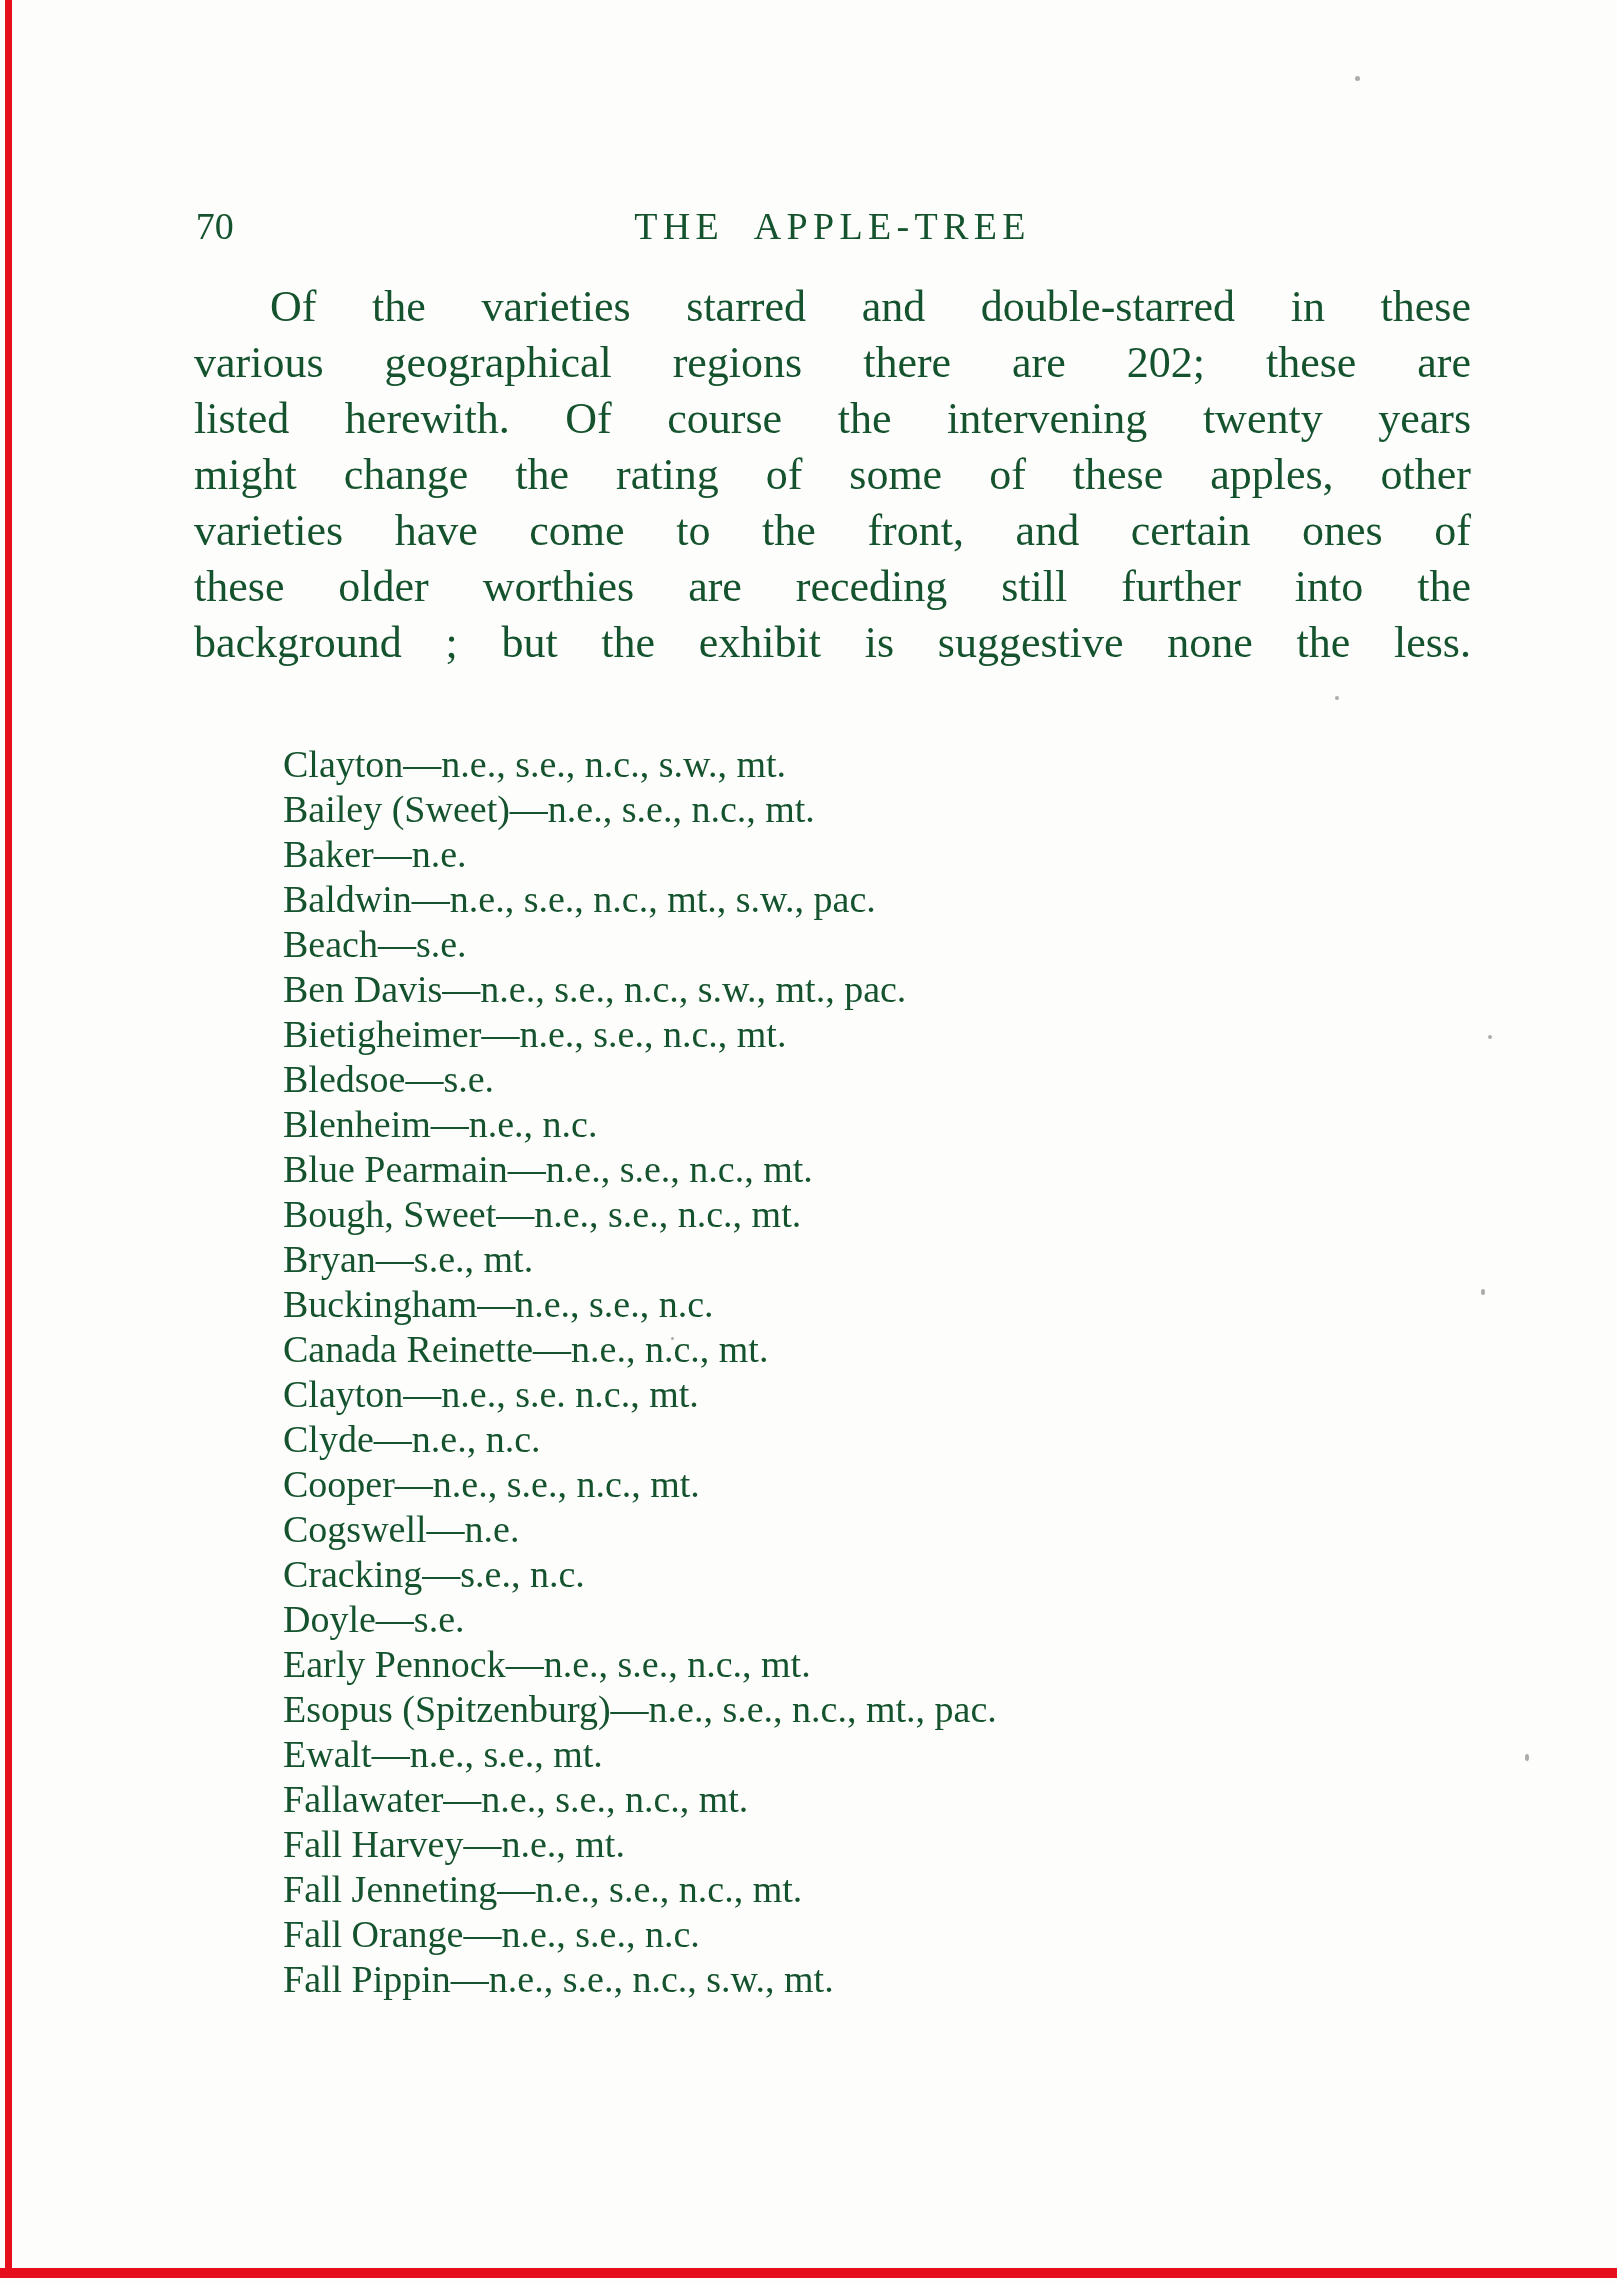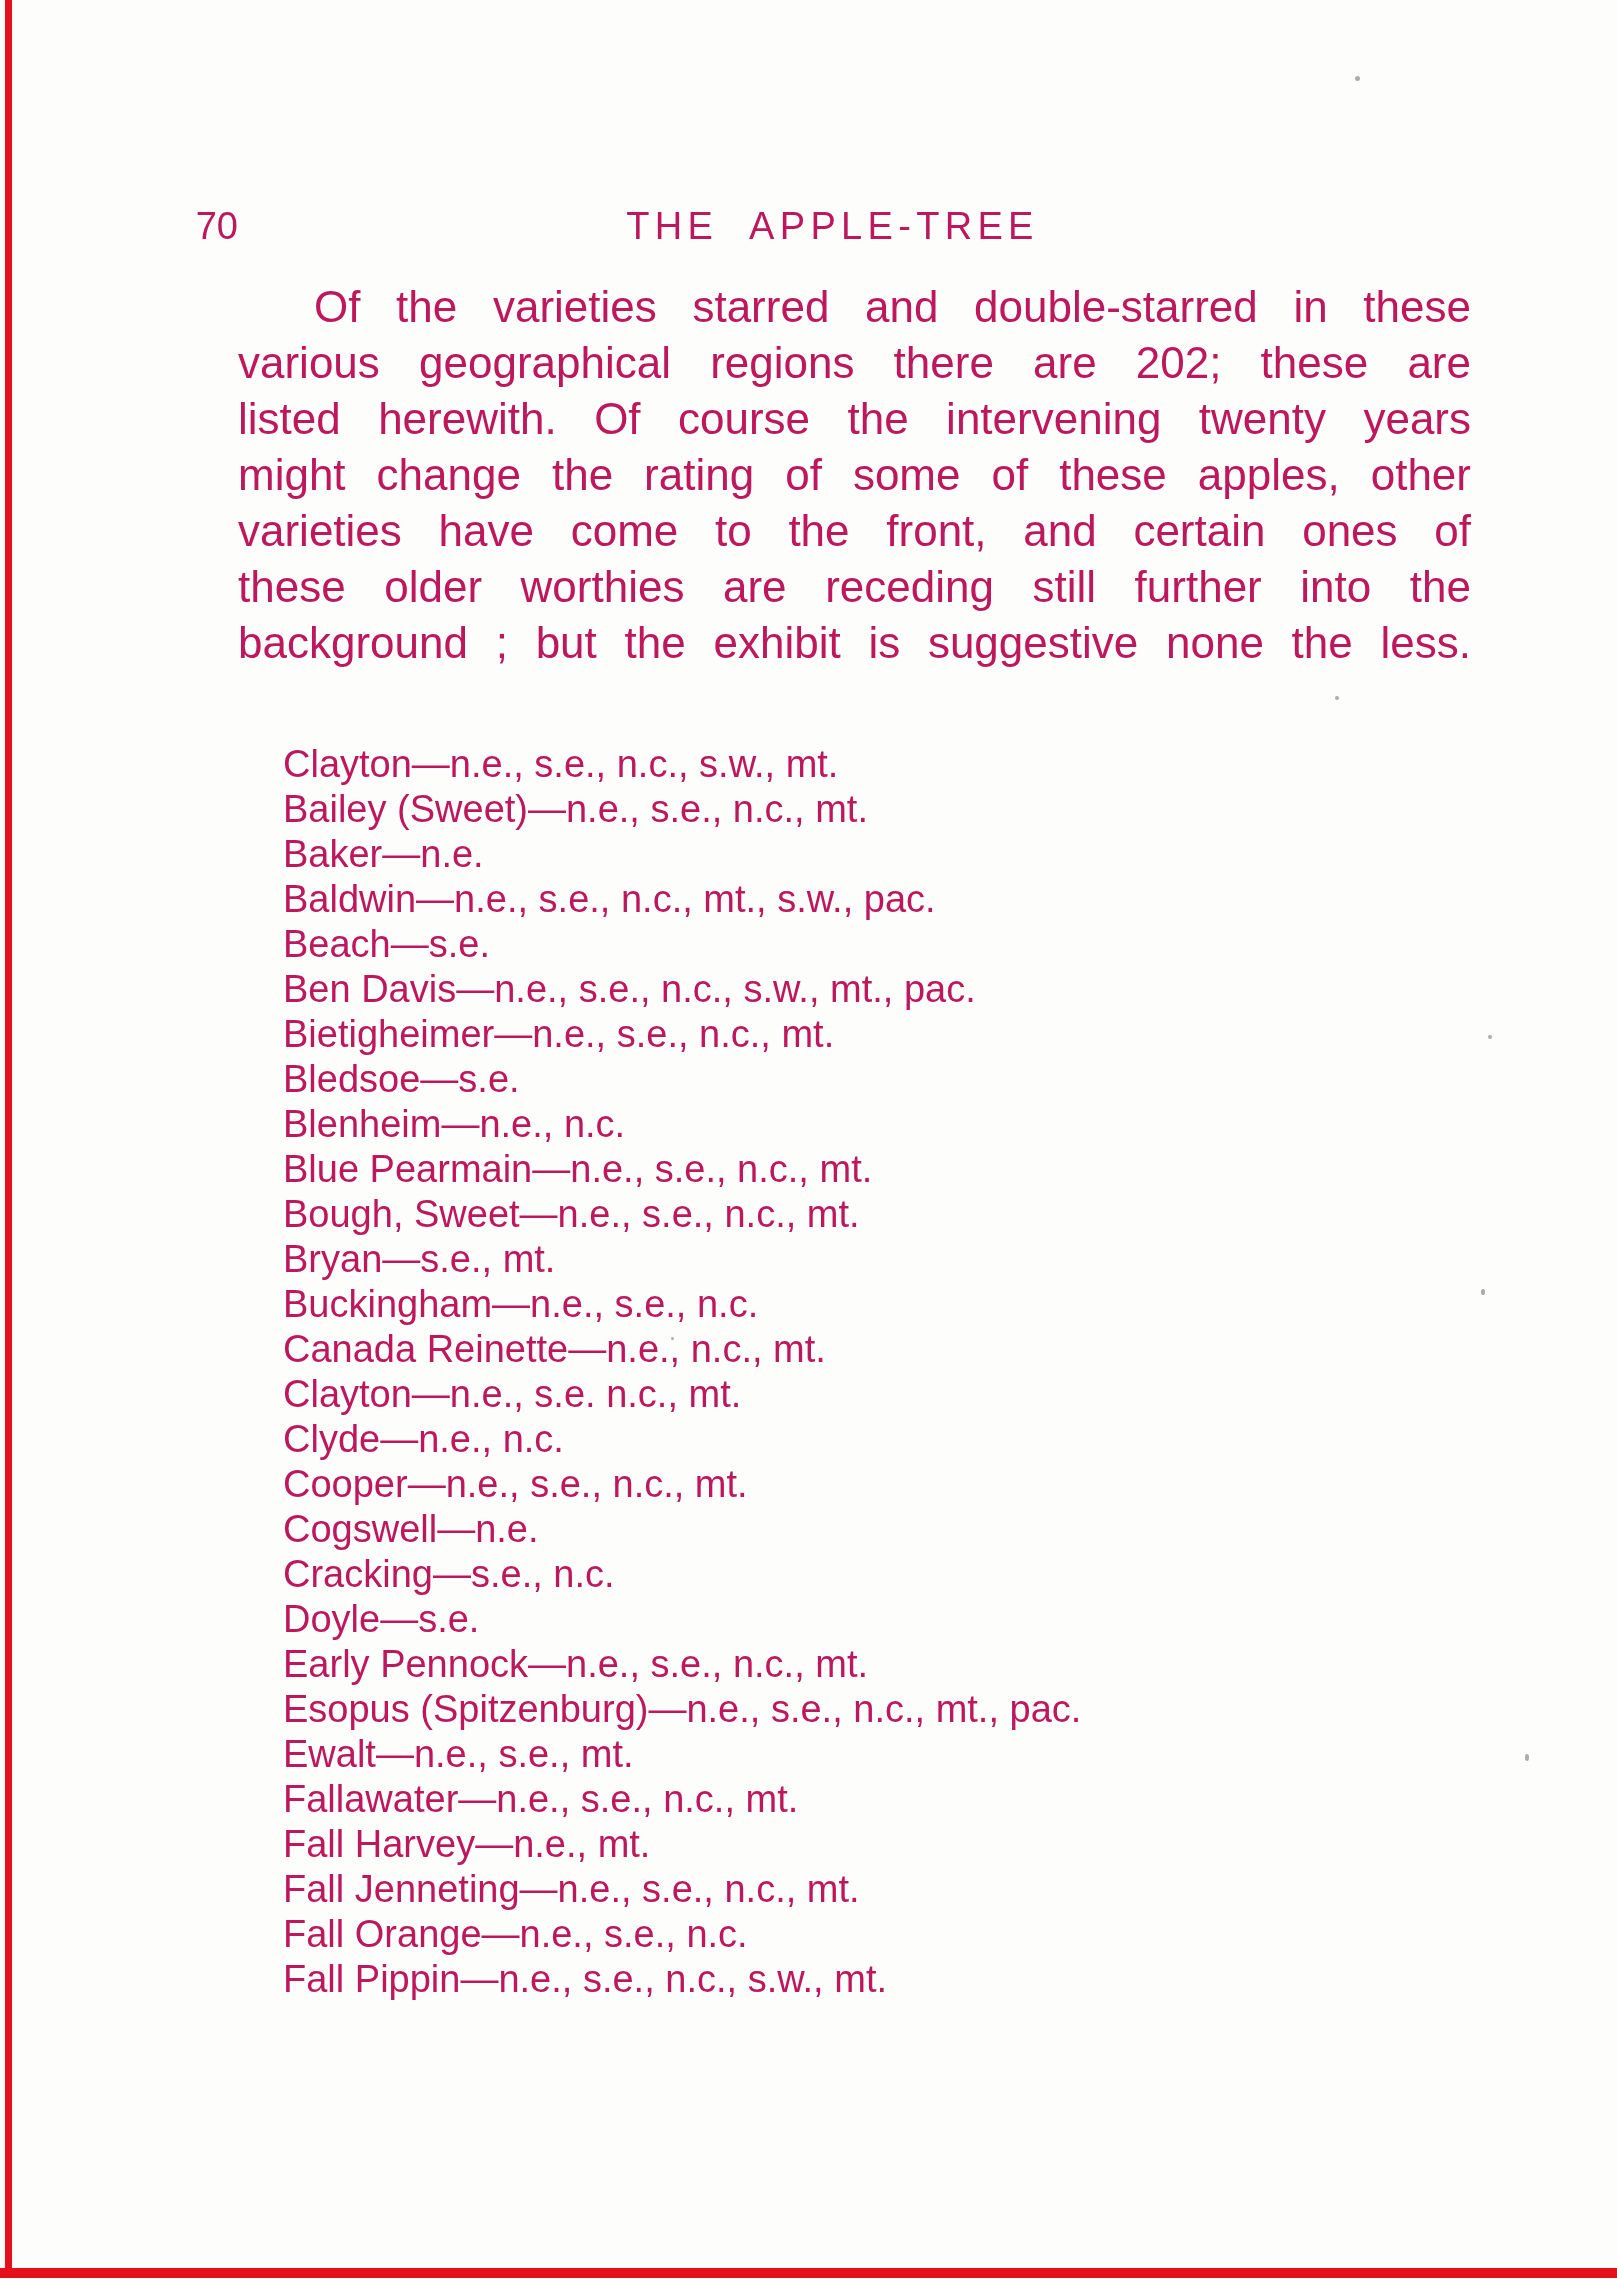--- a/index.html
+++ b/index.html
@@ -1,21 +1,21 @@
 <!DOCTYPE html>
 <html style="font-size:13.2px"><head>
 <meta charset="utf-8">
 <style>
   html,body{margin:0;padding:0;background:#ffffff;}
   .page{
     position:relative;
     width:1617px;height:2284px;
     background:#fdfdfb;
-    font-family:Liberation Sans, sans-serif;
-    color:#be185d;
+    font-family:Liberation Serif, serif;
+    color:#14532d;
     overflow:hidden;
   }
   
   .red-left{
     position:absolute;left:5px;top:0;width:7.4px;height:2278px;
     background:#e6101c;
   }
   .red-bottom{
     position:absolute;left:0;bottom:5.8px;width:100%;height:10px;
     background:#e6101c;
@@ -36,21 +36,20 @@
   
   .intro{
     position:absolute;top:279px;left:194px;width:1277px;
     font-size:44px;
   }
   .intro .line{
     height:56px;line-height:56px;
     text-align:justify;
     text-align-last:justify;
     white-space:nowrap;
-    margin-left:44px;
   }
   .intro .line:first-child{text-indent:76px;}
   
   .vlist{
     position:absolute;top:742px;left:283px;width:1223px;
     font-size:38px;
   }
   .vlist .row{
     height:45px;line-height:45px;
     white-space:nowrap;

